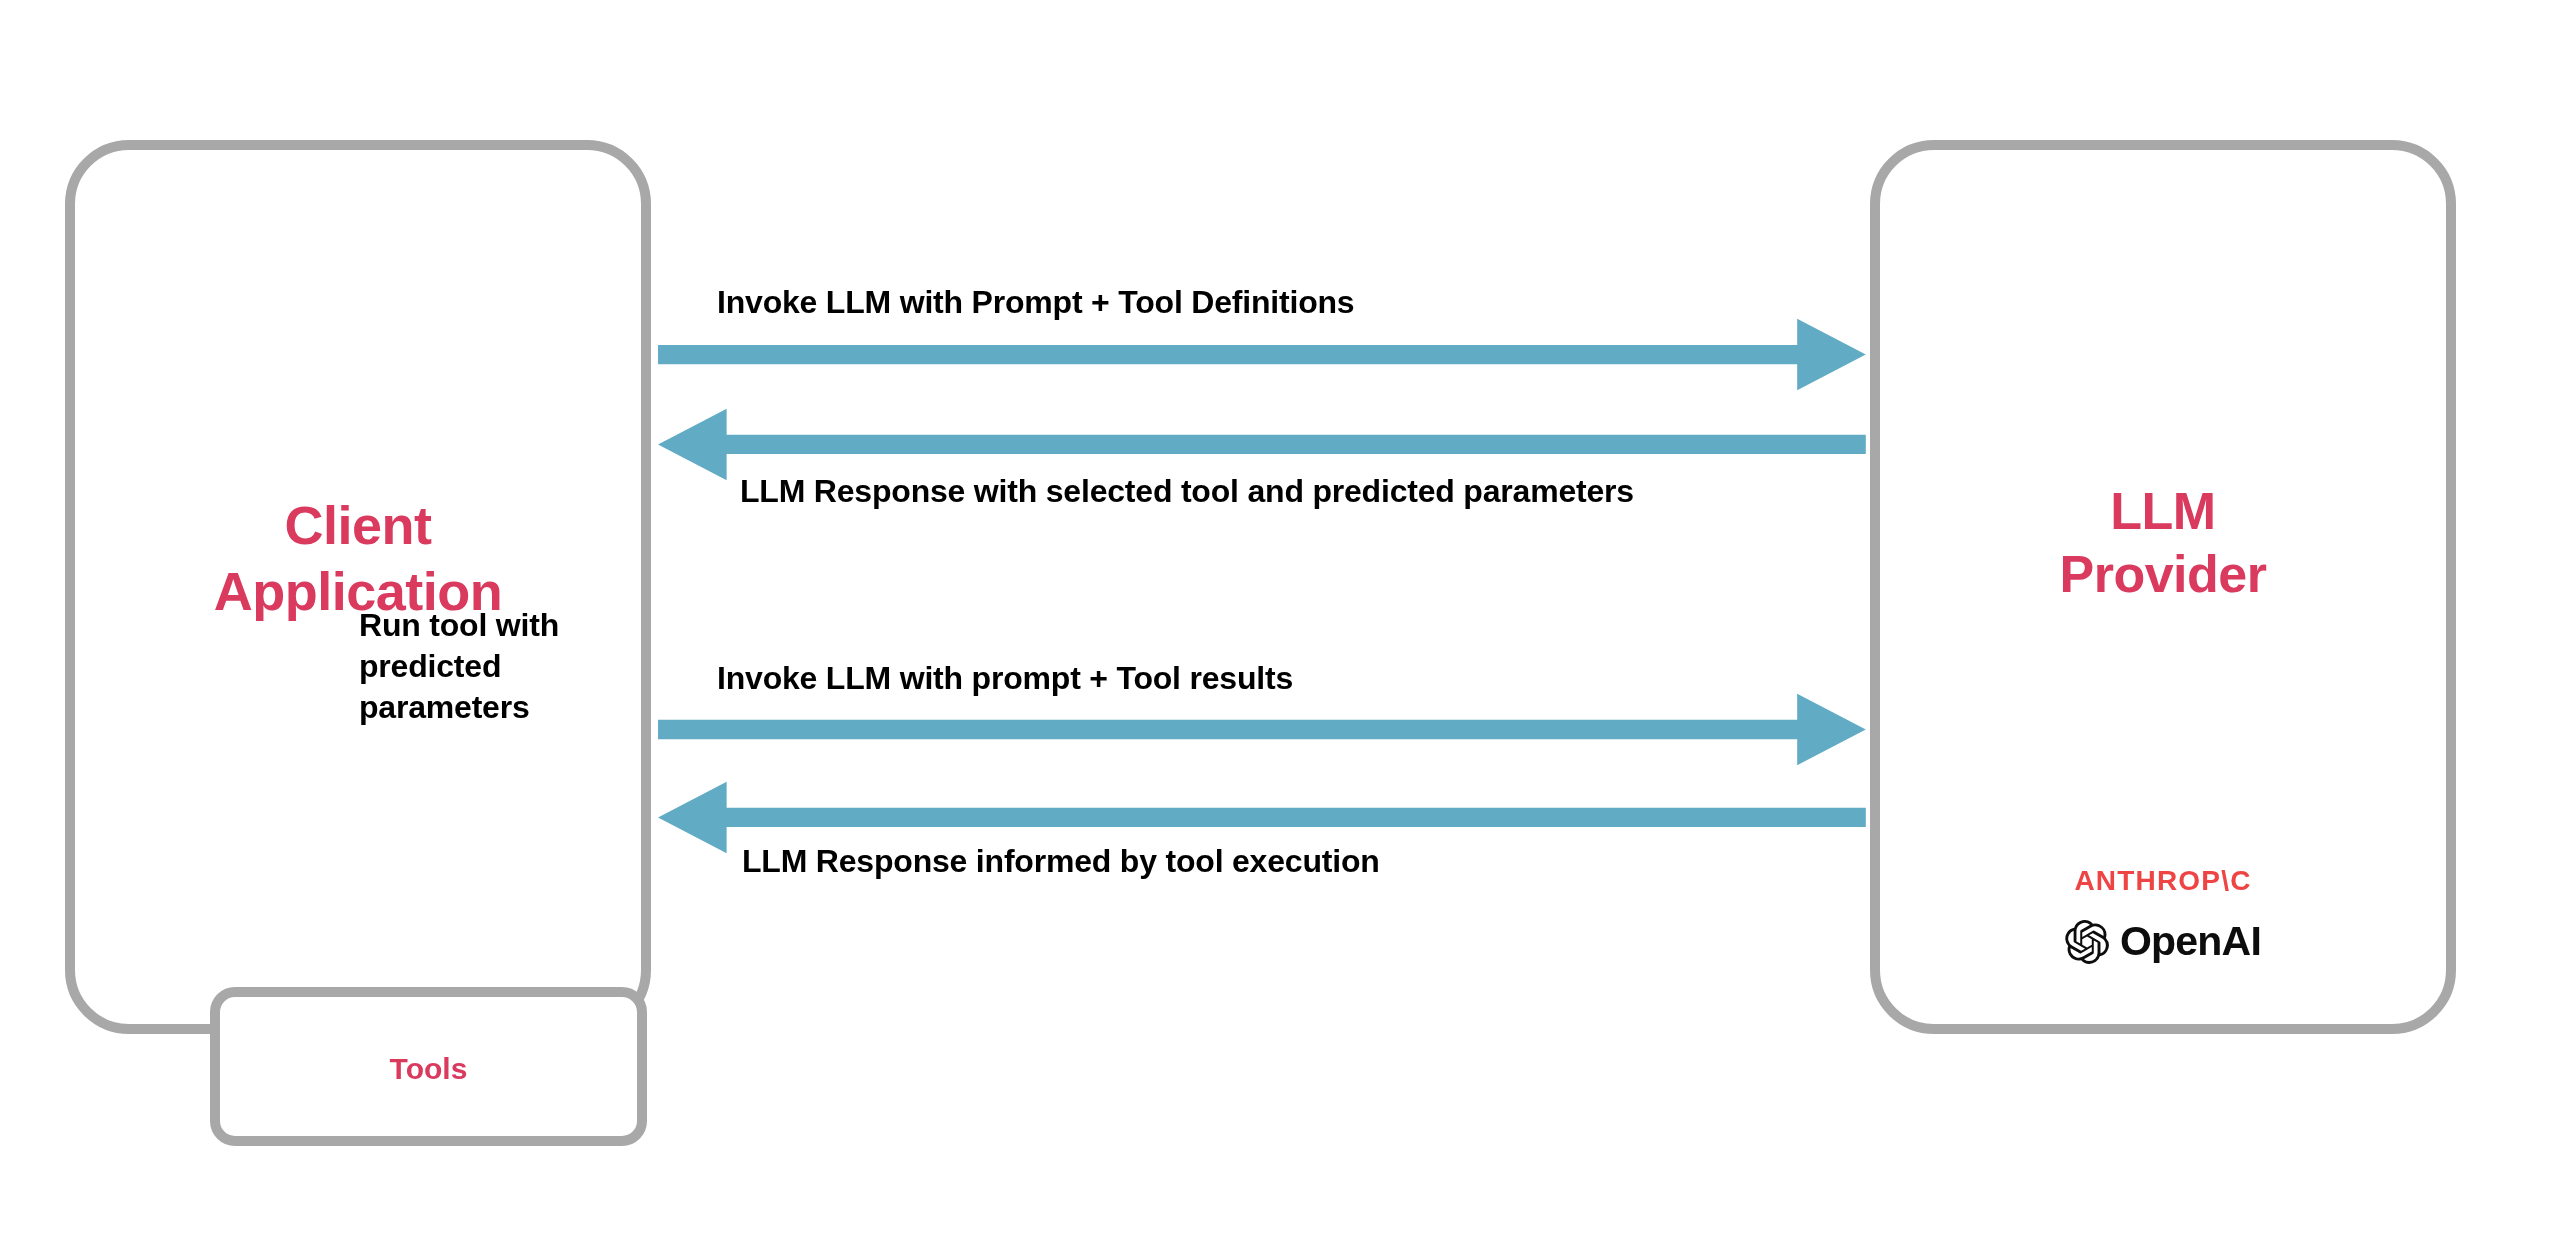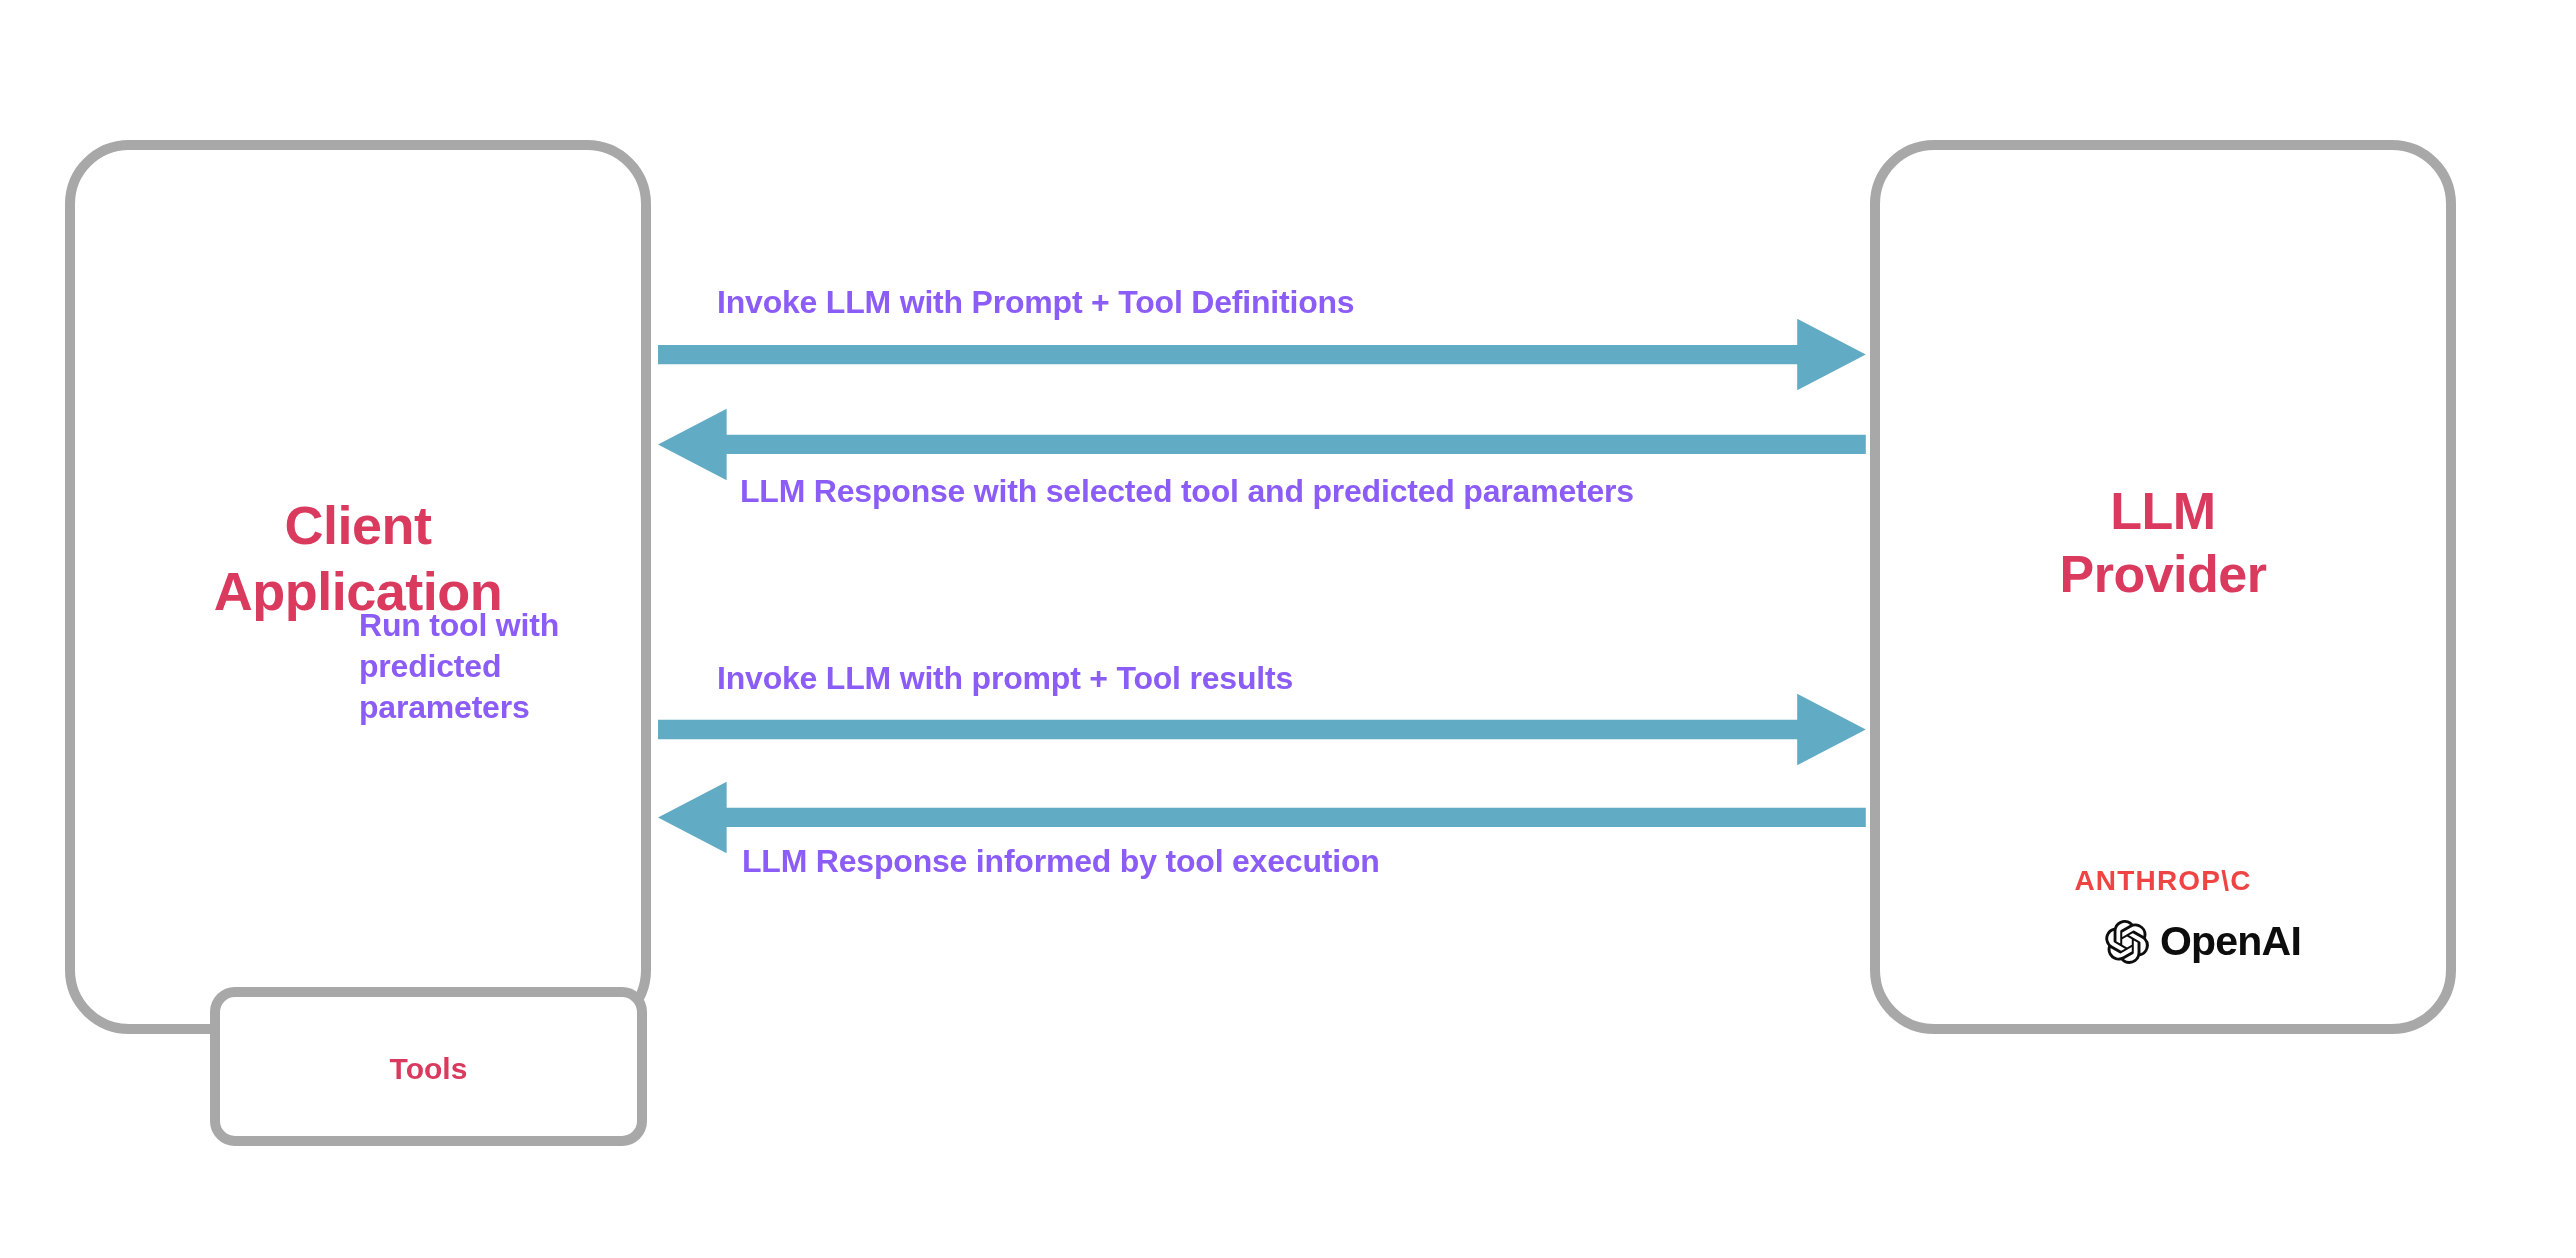--- a/index.html
+++ b/index.html
@@ -79,21 +79,21 @@
     width: 100%;
     text-align: center;
     color: #d93a5e;
     font-size: 30px;
     font-weight: 700;
   }
 
   
   .arrow-label {
     position: absolute;
-    color: #8b5cf6;
+    color: #000000;
     font-weight: 700;
     font-size: 32px;
     line-height: 1.28;
     white-space: pre-line;
     letter-spacing: -0.2px;
   }
   #label-invoke-1   { left: 717px;  top: 282px; }
   #label-response-1 { left: 740px;  top: 471px; }
   #label-invoke-2   { left: 717px;  top: 658px; }
   #label-response-2 { left: 742px;  top: 841px; }
@@ -124,21 +124,20 @@
   }
   #openai-logo {
     position: absolute;
     left: 0;
     top: 768px;
     width: 100%;
     display: flex;
     align-items: center;
     justify-content: center;
     gap: 11px;
-    padding-left: 40px;
   }
   #openai-wordmark {
     color: #0d0d0d;
     font-size: 41px;
     font-weight: 700;
     letter-spacing: -0.8px;
   }
 </style>
 </head>
 <body>

